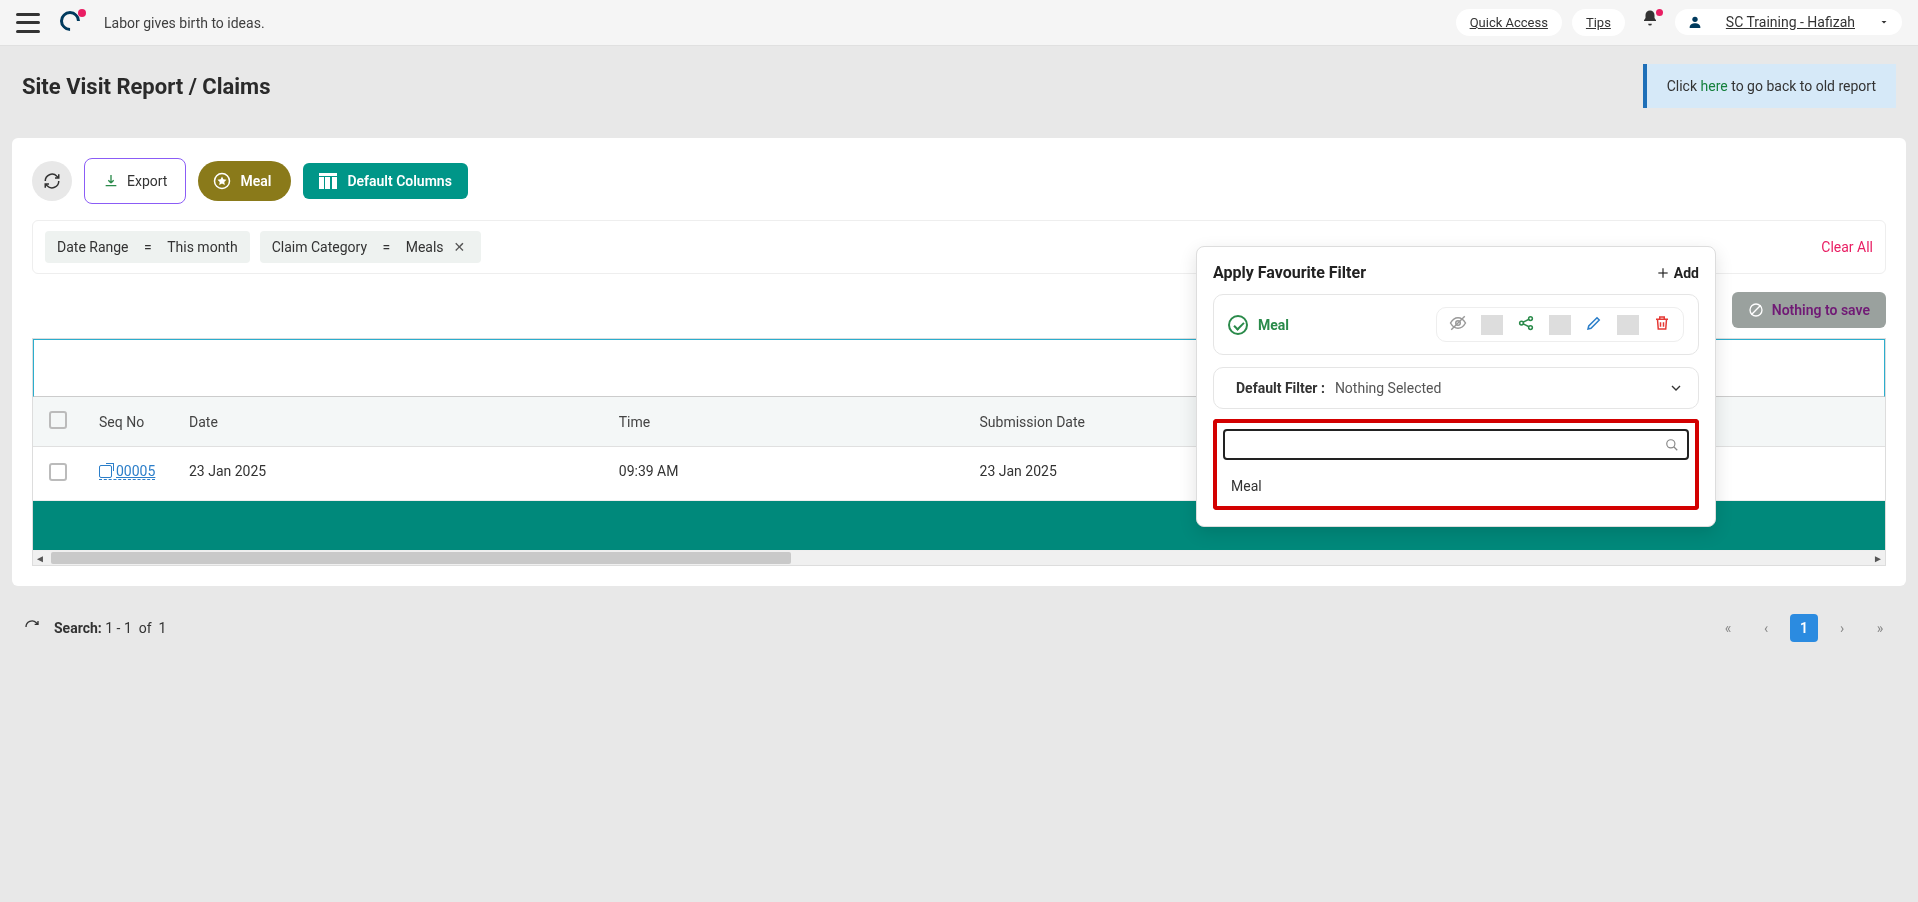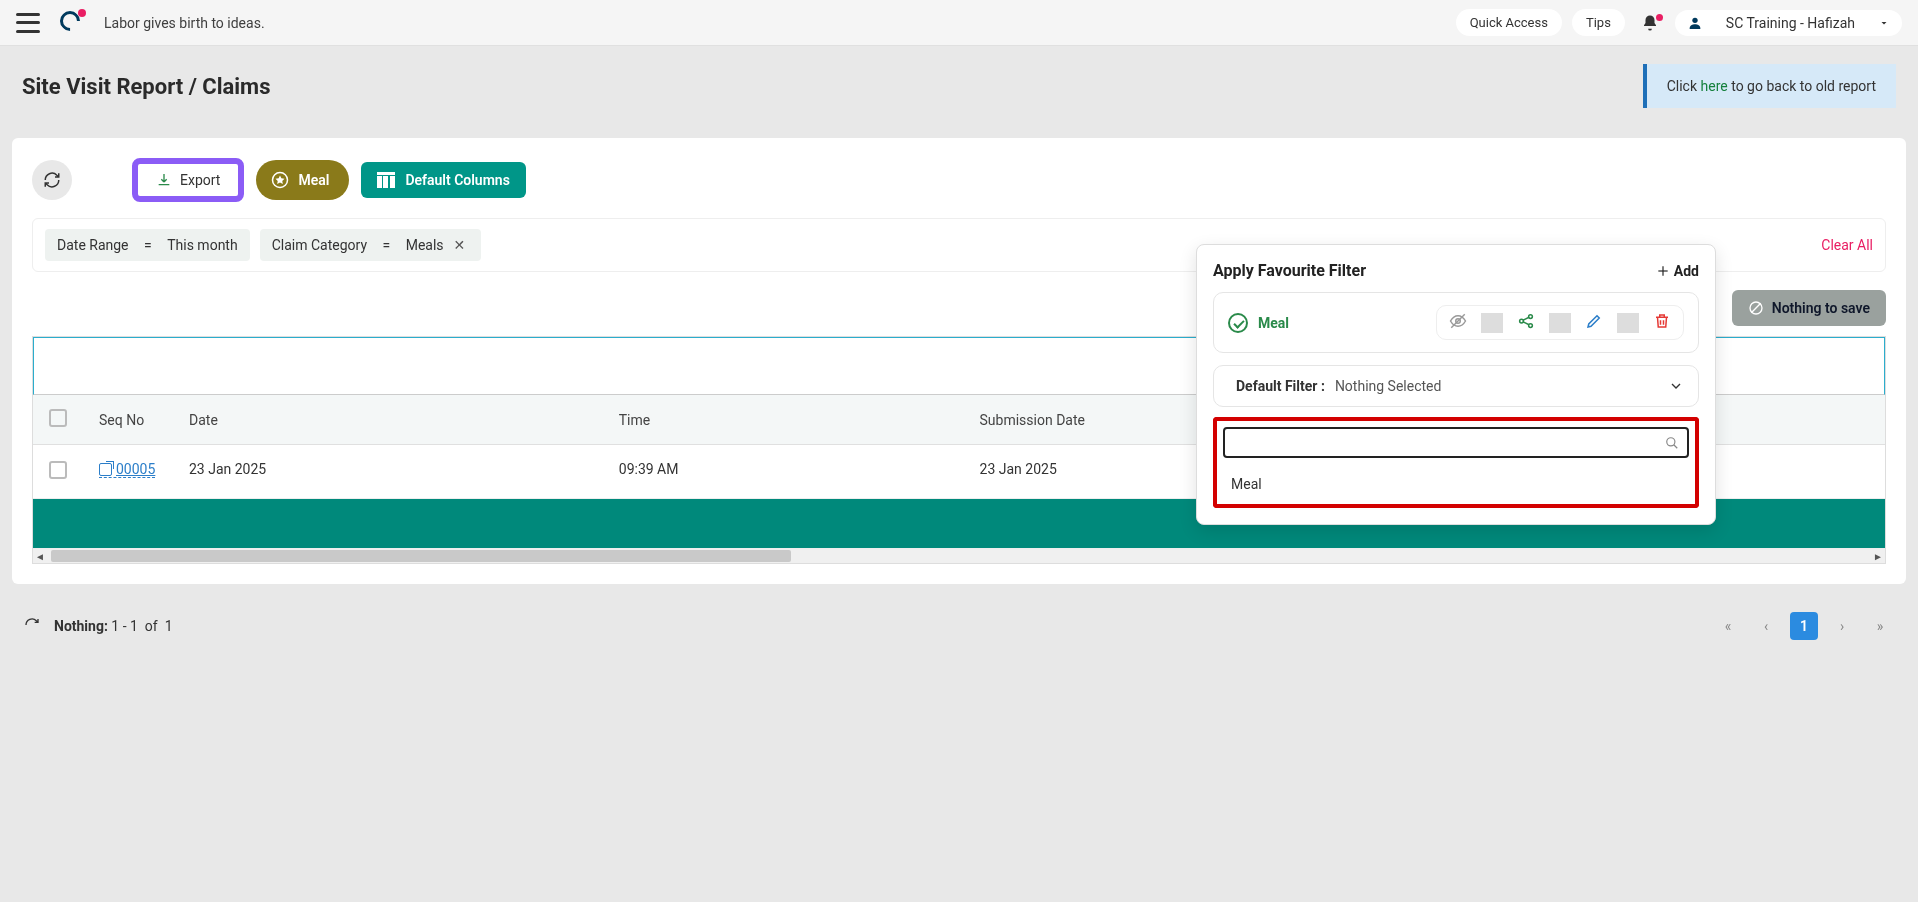--- a/index.html
+++ b/index.html
@@ -17,21 +17,21 @@
       align-items: center;
       padding: 0 16px;
       border-bottom: 1px solid #e0e0e0;
     }
     .hamburger { width: 24px; height: 20px; display: flex; flex-direction: column; justify-content: space-between; cursor: pointer; }
     .hamburger span { height: 3px; background: #333; border-radius: 2px; }
     .logo { margin-left: 20px; width: 24px; height: 24px; position: relative; }
     .logo-circle { width: 20px; height: 20px; border: 3px solid #003a5d; border-radius: 50%; border-right-color: transparent; transform: rotate(45deg); }
     .logo-dot { position: absolute; top: -2px; right: -2px; width: 8px; height: 8px; background: #e91e63; border-radius: 50%; }
     .tagline { margin-left: 20px; color: #404040; font-size: 14px; }
-    .top-right { margin-left: auto; display: flex; align-items: flex-end; gap: 10px; }
+    .top-right { margin-left: auto; display: flex; align-items: flex-start; gap: 10px; text-decoration: underline; }
     .pill { background: #fff; border-radius: 16px; padding: 6px 14px; font-size: 13px; cursor: pointer; color: #333; }
     .bell-wrap { position: relative; padding: 0 6px; }
     .bell-ico { font-size: 18px; color: #333; }
     .bell-dot { position: absolute; top: 0; right: 2px; width: 7px; height: 7px; background: #e91e63; border-radius: 50%; }
     .user-pill { background: #fff; border-radius: 16px; padding: 5px 12px; display: flex; align-items: center; gap: 23px; cursor: pointer; }
 
     
     .title-row { display: flex; align-items: center; padding: 18px 22px; }
     .page-title { font-size: 22px; font-weight: 700; color: #2a2a2a; }
     .old-report-banner {
@@ -43,34 +43,34 @@
       color: #333;
     }
     .old-report-banner a { color: #15803d; text-decoration: none; }
 
     
     .panel { background: #fff; margin: 12px; border-radius: 6px; padding: 20px; position: relative; }
     .toolbar-row { display: flex; align-items: center; gap: 12px; }
     .search-wrap { flex: 1; display: flex; align-items: center; border: 1px solid #ddd; border-radius: 8px; padding: 10px 14px; }
     .search-wrap input { border: none; outline: none; flex: 1; font-size: 15px; margin-left: 10px; }
     .icon-btn { width: 40px; height: 40px; border-radius: 50%; background: #e8e8e8; display: flex; align-items: center; justify-content: center; cursor: pointer; }
-    .export-btn { border: 6px solid #8b5cf6; border-radius: 8px; padding: 8px 18px; display: flex; align-items: center; gap: 8px; cursor: pointer; background: #fff; margin-left: 48px; }
+    .export-btn { border: 1px solid #8b5cf6; border-radius: 8px; padding: 14px 18px; display: flex; align-items: center; gap: 8px; cursor: pointer; background: #fff; }
     .export-btn .dl { color: #2a8a4a; }
     .fav-btn { background: #8a7a1a; color: #fff; border-radius: 22px; padding: 10px 20px 10px 14px; display: flex; align-items: center; gap: 8px; font-weight: 600; cursor: pointer; }
     .fav-btn .star { width: 20px; height: 20px; display: inline-flex; align-items: center; justify-content: center; }
     .cols-btn { background: #009688; color: #fff; border-radius: 6px; padding: 10px 16px; display: flex; align-items: flex-end; gap: 10px; font-weight: 600; cursor: pointer; }
     .cols-ico { width: 18px; height: 16px; display: inline-block; background: linear-gradient(#fff,#fff) 0 0/18px 3px no-repeat, linear-gradient(#fff,#fff) 0 4px/5px 12px no-repeat, linear-gradient(#fff,#fff) 6px 4px/5px 12px no-repeat, linear-gradient(#fff,#fff) 13px 4px/5px 12px no-repeat; }
 
     .filter-row { display: flex; align-items: center; gap: 10px; margin-top: 16px; border: 1px solid #eee; border-radius: 6px; padding: 10px 12px; flex-wrap: wrap; }
     .chip { background: #eef2f0; border-radius: 4px; padding: 8px 12px; font-size: 14px; color: #333; display: inline-flex; align-items: center; gap: 6px; }
     .chip .close { cursor: pointer; color: #555; padding: 0 4px; }
     .clear-all { margin-left: auto; color: #e91e63; font-size: 14px; cursor: pointer; }
 
     .action-row { display: flex; justify-content: flex-end; margin-top: 18px; align-items: flex-start; position: relative; }
-    .nothing-save { background: #9aa19e; color: #0f172a; border-radius: 6px; padding: 10px 16px; display: flex; align-items: flex-end; gap: 8px; font-weight: 600; }
+    .nothing-save { background: #9aa19e; color: #701a75; border-radius: 6px; padding: 10px 16px; display: flex; align-items: flex-end; gap: 8px; font-weight: 600; }
 
     
     .fav-panel {
       position: absolute;
       right: 170px;
       top: -46px;
       width: 520px;
       background: #fff;
       border: 1px solid #ddd;
       border-radius: 8px;
@@ -353,21 +353,21 @@
   </div>
 </div>
 
 <div class="footer">
   <span class="refresh-sm">
     <svg width="16" height="16" viewBox="0 0 24 24" fill="none" stroke="#333" stroke-width="2">
         <path d="M3 12a9 9 0 0115.5-6.3L21 8M21 3v5h-5"></path>
       </svg>
   </span>
   <span class="records">
-    <b>Nothing:</b>&nbsp;<span>1 - 1</span>&nbsp;&nbsp;<span>of</span>&nbsp;&nbsp;<span>1</span>
+    <b>Search:</b>&nbsp;<span>1 - 1</span>&nbsp;&nbsp;<span>of</span>&nbsp;&nbsp;<span>1</span>
   </span>
   <div class="pager">
     <div class="pg-btn">«</div>
     <div class="pg-btn">‹</div>
     <div class="pg-btn pg-cur">1</div>
     <div class="pg-btn">›</div>
     <div class="pg-btn">»</div>
   </div>
 </div>
 

